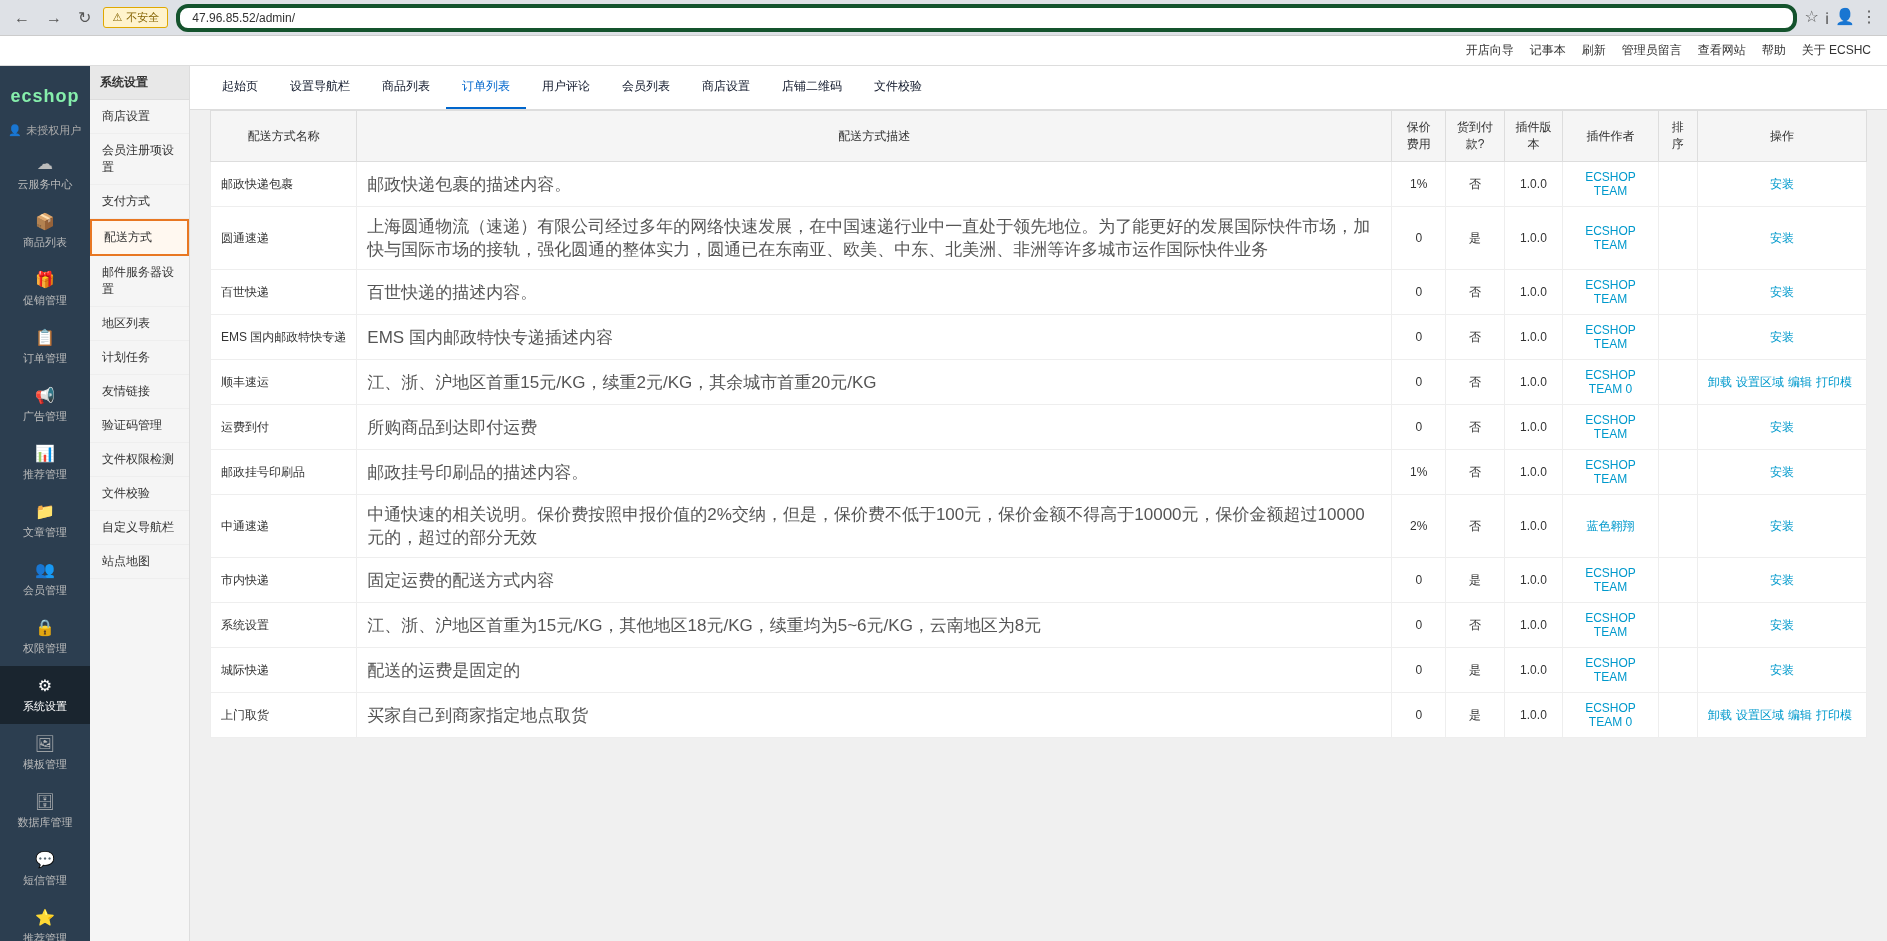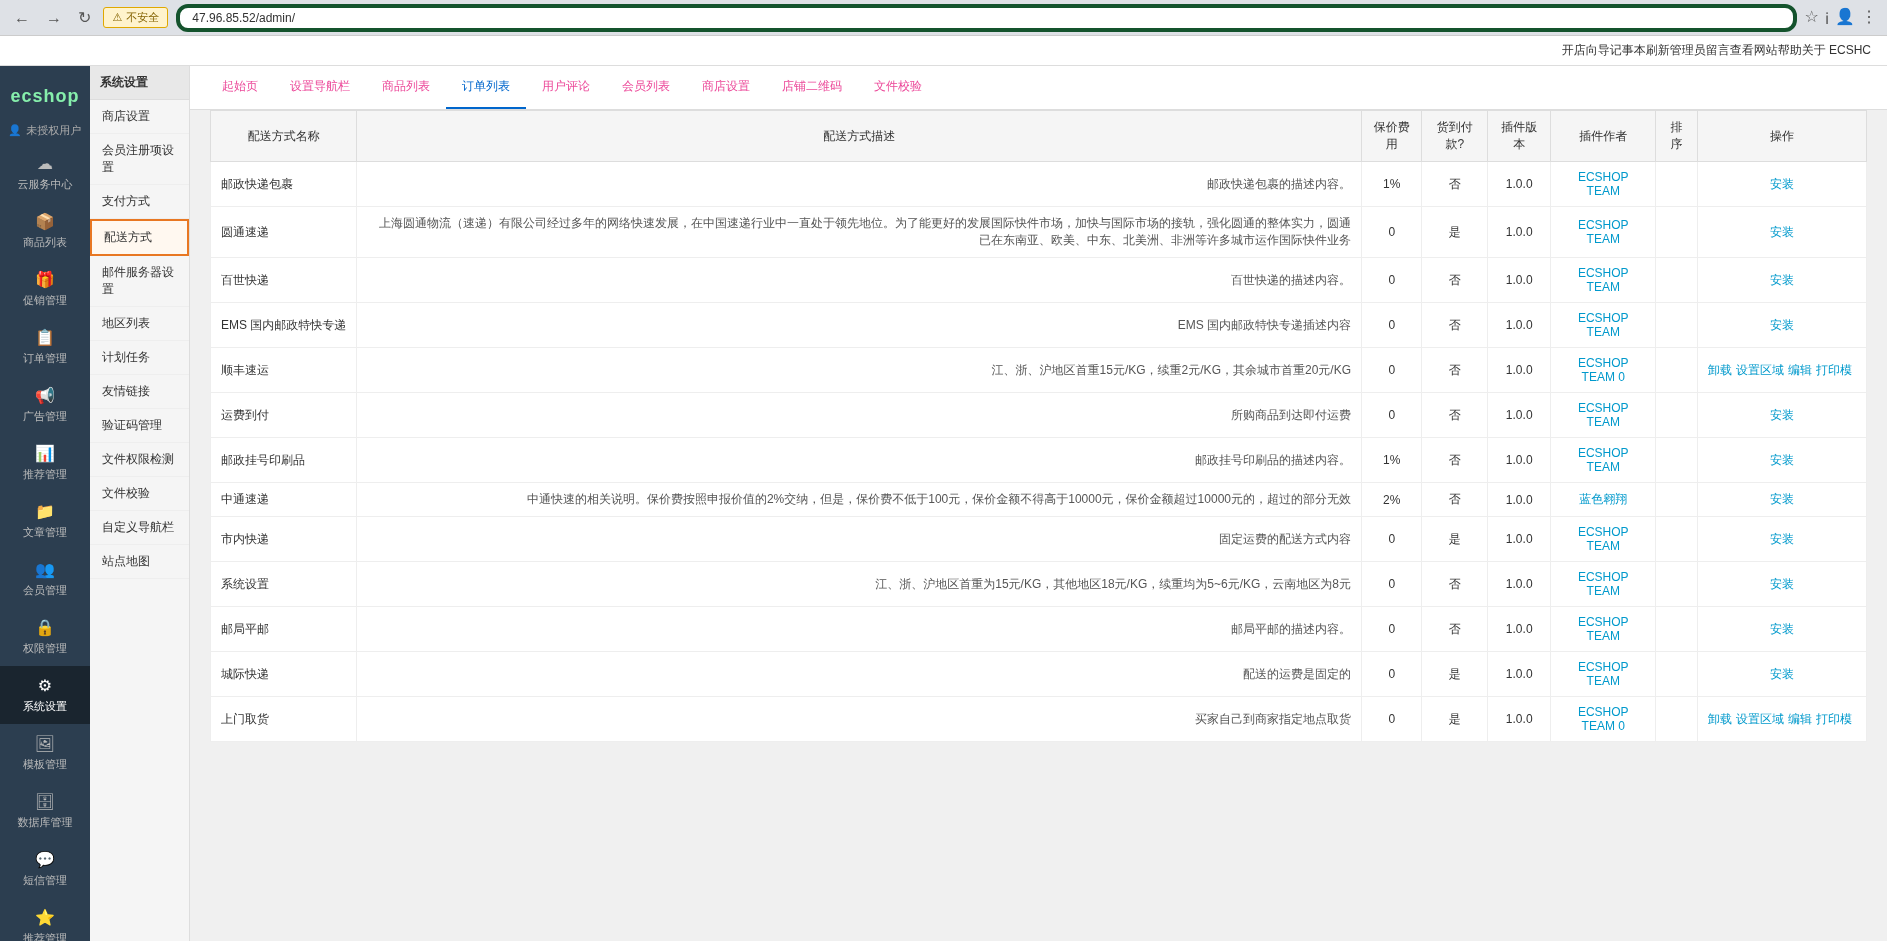--- a/index.html
+++ b/index.html
@@ -10,21 +10,21 @@
       display: flex; align-items: center; background: #dee1e6; height: 36px; padding: 0 10px; gap: 8px; border-bottom: 1px solid #ccc;
     }
     .browser-nav-btn { background: none; border: none; cursor: pointer; font-size: 16px; color: #555; padding: 2px 4px; }
     .browser-nav-btn:disabled { color: #aaa; }
     .browser-warning { display: flex; align-items: center; gap: 4px; background: #fff3cd; border: 1px solid #e0a800; border-radius: 3px; padding: 2px 8px; font-size: 11px; color: #856404; }
     .browser-url { flex: 1; background: white; border: 4px solid #14532d; border-radius: 12px; padding: 3px 12px; font-size: 12px; color: #333; }
     .browser-actions { display: flex; gap: 6px; font-size: 16px; color: #555; }
 
     
     .top-nav {
-      background: #fff; display: flex; align-items: center; justify-content: flex-end; padding: 6px 16px; border-bottom: 1px solid #ddd; font-size: 12px;
+      background: #fff; display: flex; align-items: center; justify-content: flex-end; padding: 6px 16px; border-bottom: 1px solid #ddd; gap: 16px; font-size: 12px;
     }
     .top-nav a { color: #333; text-decoration: none; }
 
     
     .layout { display: flex; min-height: 905px; }
 
     
     .sidebar { width: 90px; background: #2c3e50; color: #ccc; display: flex; flex-direction: column; align-items: center; padding-top: 10px; }
     .sidebar-logo { color: #86efac; font-size: 18px; font-weight: bold; letter-spacing: 1px; padding: 10px 0; }
     .sidebar-user { display: flex; align-items: center; gap: 4px; font-size: 11px; color: #aaa; padding: 6px 0; }
@@ -36,37 +36,37 @@
     .secondary-sidebar { width: 100px; background: #f5f5f5; border-right: 1px solid #ddd; padding-top: 0; }
     .secondary-sidebar .section-title { background: #e8e8e8; padding: 8px 10px; font-size: 12px; color: #333; font-weight: bold; border-bottom: 1px solid #ddd; }
     .secondary-sidebar .menu-item { padding: 8px 12px; font-size: 12px; color: #333; cursor: pointer; border-bottom: 1px solid #eee; }
     .secondary-sidebar .menu-item.active { border: 2px solid #e87722; background: #fff8f0; color: #333; }
 
     
     .main-content { flex: 1; background: #f0f0f0; display: flex; flex-direction: column; }
 
     
     .tab-bar { background: #fff; display: flex; align-items: center; border-bottom: 1px solid #ddd; padding: 0 16px; gap: 0; }
-    .tab-item { padding: 12px 16px; font-size: 12px; color: #ec4899; cursor: pointer; border-bottom: 2px solid transparent; text-decoration: none; }
+    .tab-item { padding: 12px 16px; font-size: 12px; color: #0f172a; cursor: pointer; border-bottom: 2px solid transparent; text-decoration: none; }
     .tab-item.active { color: #0066cc; border-bottom: 2px solid #0066cc; }
 
     
     .breadcrumb { padding: 12px 20px; font-size: 12px; color: #666; background: #f0f0f0; }
     .breadcrumb a { color: #666; text-decoration: none; }
     .breadcrumb span { color: #999; margin: 0 6px; }
 
     
     .content-area { padding: 0 20px 20px; flex: 1; }
 
     
     .data-table { width: 100%; background: white; border-collapse: collapse; border: 1px solid #ddd; }
     .data-table th { background: #f5f5f5; padding: 8px 10px; text-align: center; font-size: 12px; color: #333; border: 1px solid #ddd; font-weight: normal; }
     .data-table td { padding: 8px 10px; font-size: 12px; color: #333; border: 1px solid #eee; vertical-align: middle; }
     .data-table td.name-col { text-align: left; white-space: nowrap; }
-    .data-table td.desc-col { text-align: right; font-size: 12px; color: #555; }
+    .data-table td.desc-col { text-align: left; font-size: 17px; color: #555; }
     .data-table td.num-col { text-align: center; }
     .data-table td.action-col { text-align: center; white-space: nowrap; }
     .link-blue { color: #0099cc; text-decoration: none; cursor: pointer; }
   </style>
 </head>
 <body>
 
 <div class="browser-bar">
   <button class="browser-nav-btn">←</button>
   <button class="browser-nav-btn">→</button>
@@ -302,30 +302,20 @@
               <td class="name-col">系统设置</td>
               <td class="desc-col">江、浙、沪地区首重为15元/KG，其他地区18元/KG，续重均为5~6元/KG，云南地区为8元</td>
               <td class="num-col">0</td>
               <td class="num-col">否</td>
               <td class="num-col">1.0.0</td>
               <td class="num-col"><span style="color: rgb(0, 153, 204);">ECSHOP TEAM</span></td>
               <td class="num-col"></td>
               <td class="action-col"><a class="link-blue">安装</a></td>
             </tr>
             <tr>
-              <td class="name-col">邮局平邮</td>
-              <td class="desc-col">邮局平邮的描述内容。</td>
-              <td class="num-col">0</td>
-              <td class="num-col">否</td>
-              <td class="num-col">1.0.0</td>
-              <td class="num-col"><span style="color: rgb(0, 153, 204);">ECSHOP TEAM</span></td>
-              <td class="num-col"></td>
-              <td class="action-col"><a class="link-blue">安装</a></td>
-            </tr>
-            <tr>
               <td class="name-col">城际快递</td>
               <td class="desc-col">配送的运费是固定的</td>
               <td class="num-col">0</td>
               <td class="num-col">是</td>
               <td class="num-col">1.0.0</td>
               <td class="num-col"><span style="color: rgb(0, 153, 204);">ECSHOP TEAM</span></td>
               <td class="num-col"></td>
               <td class="action-col"><a class="link-blue">安装</a></td>
             </tr>
             <tr>

